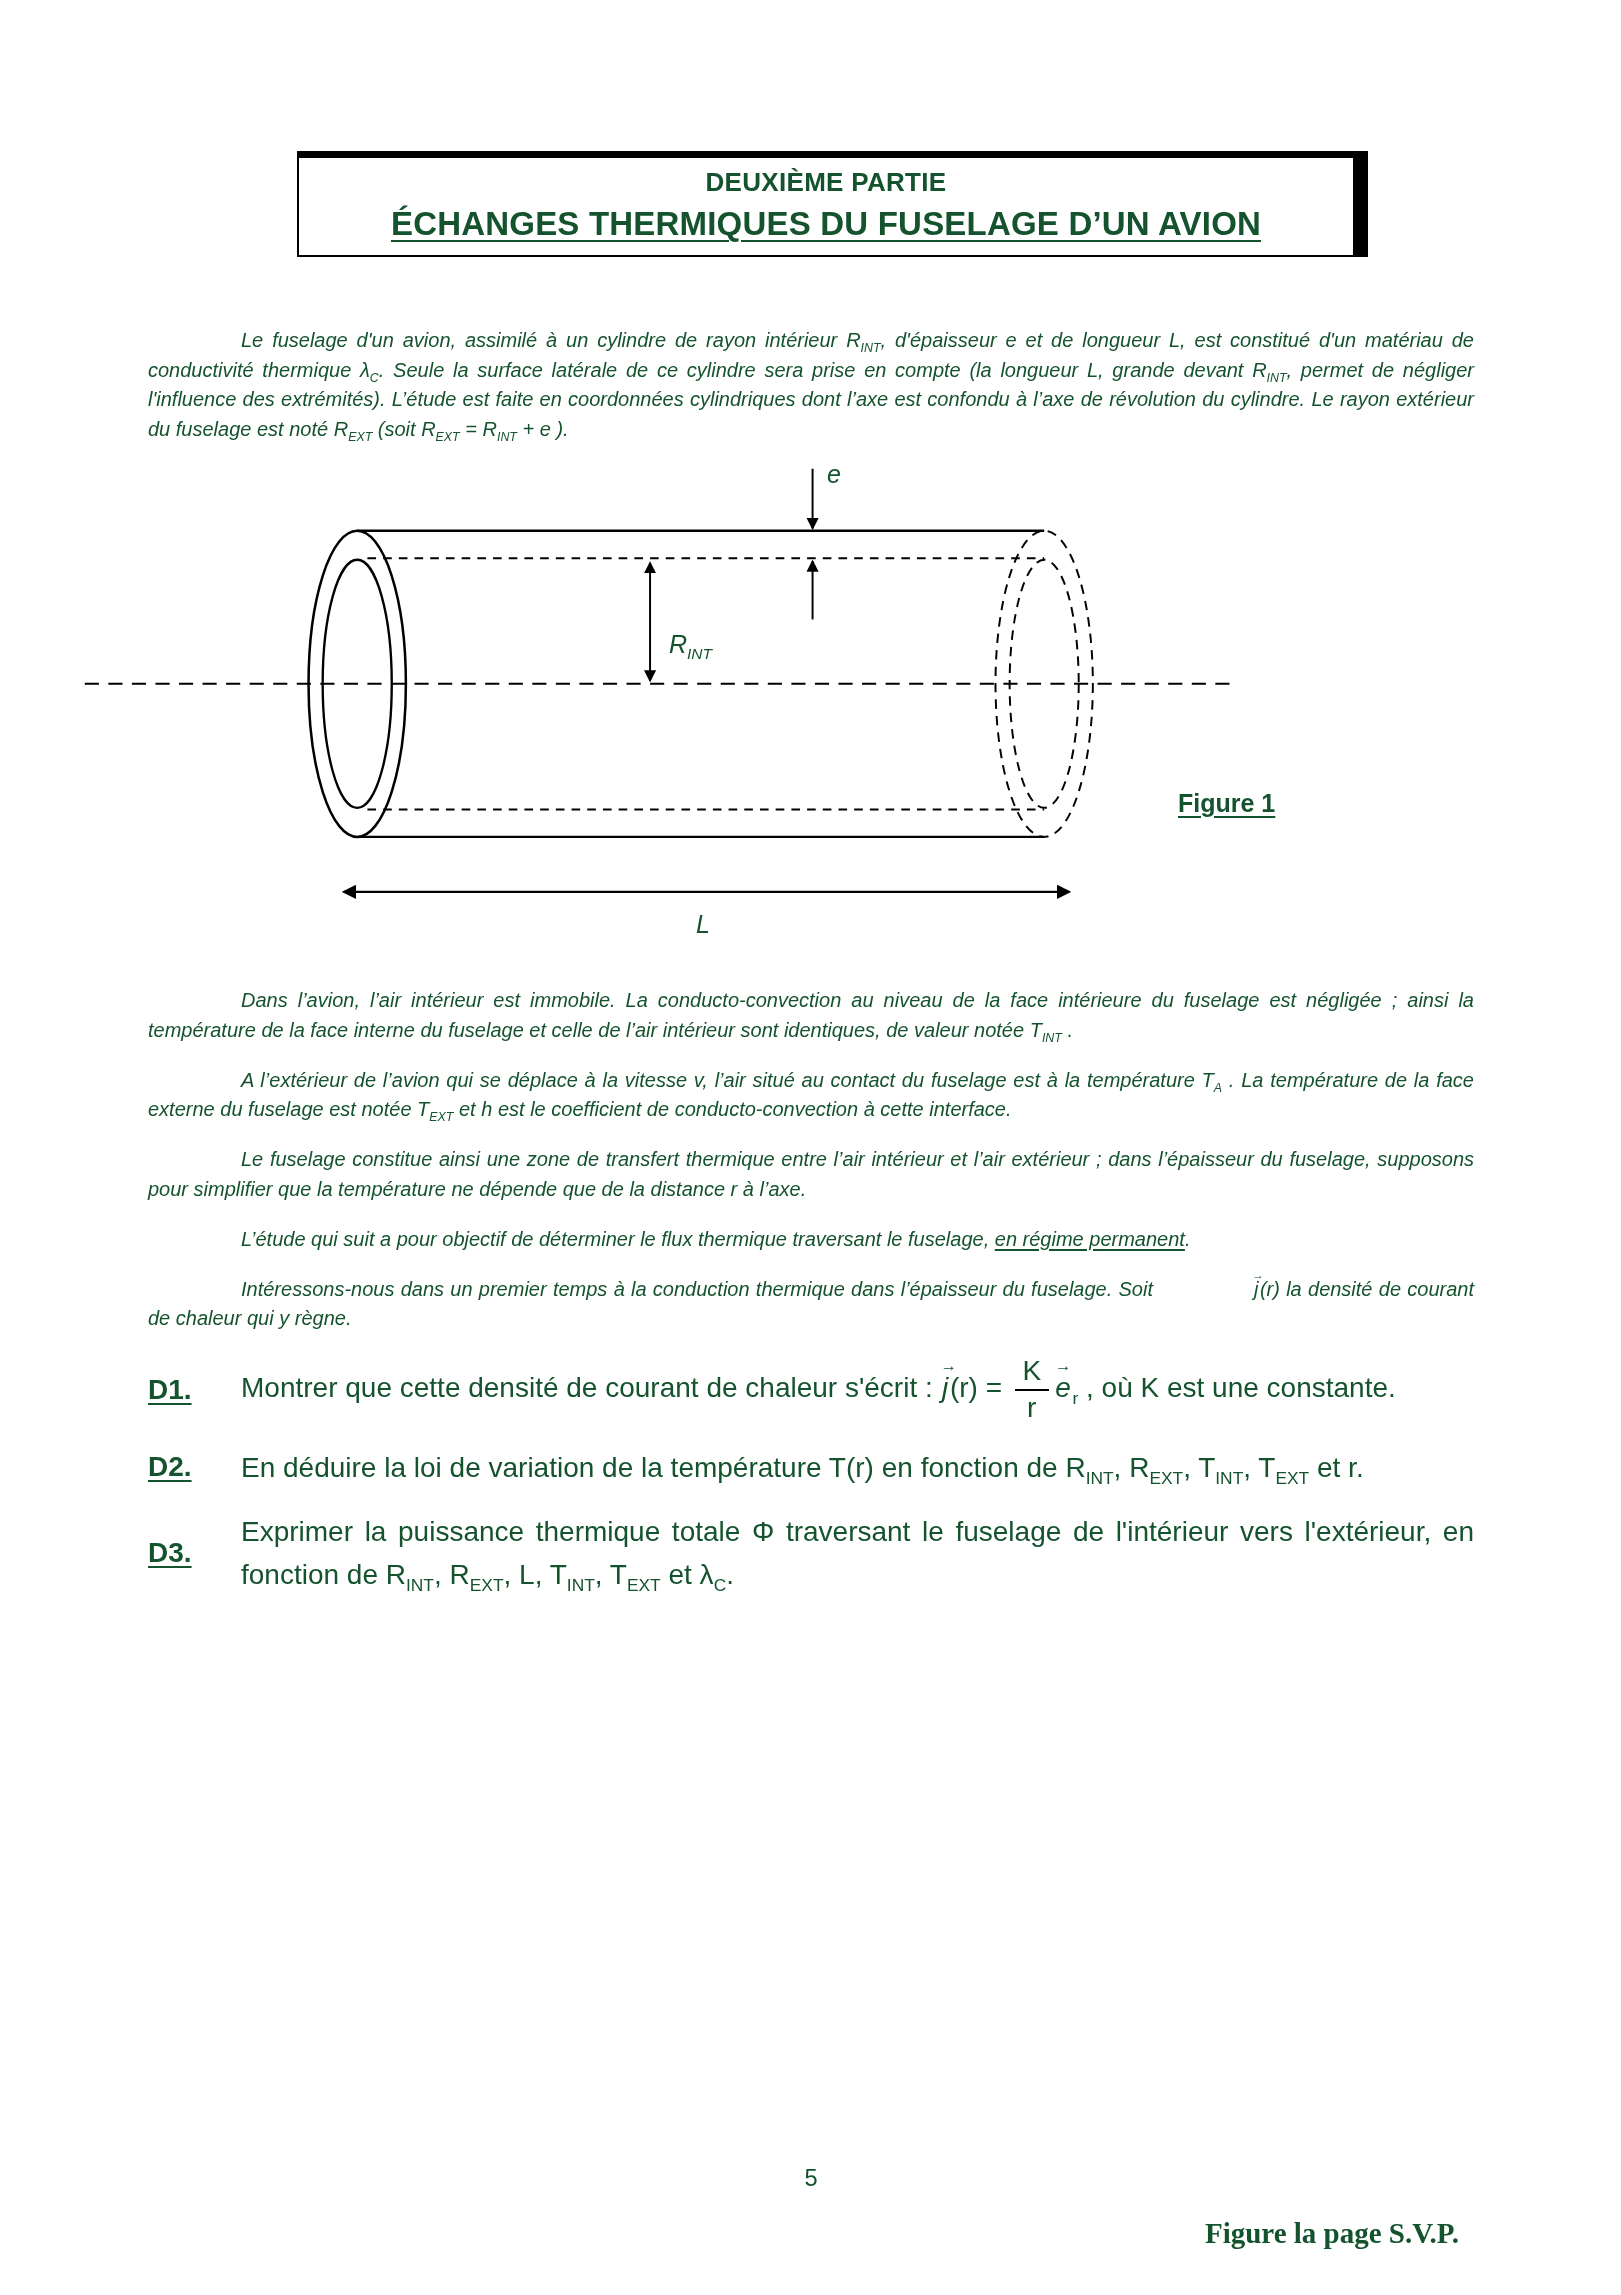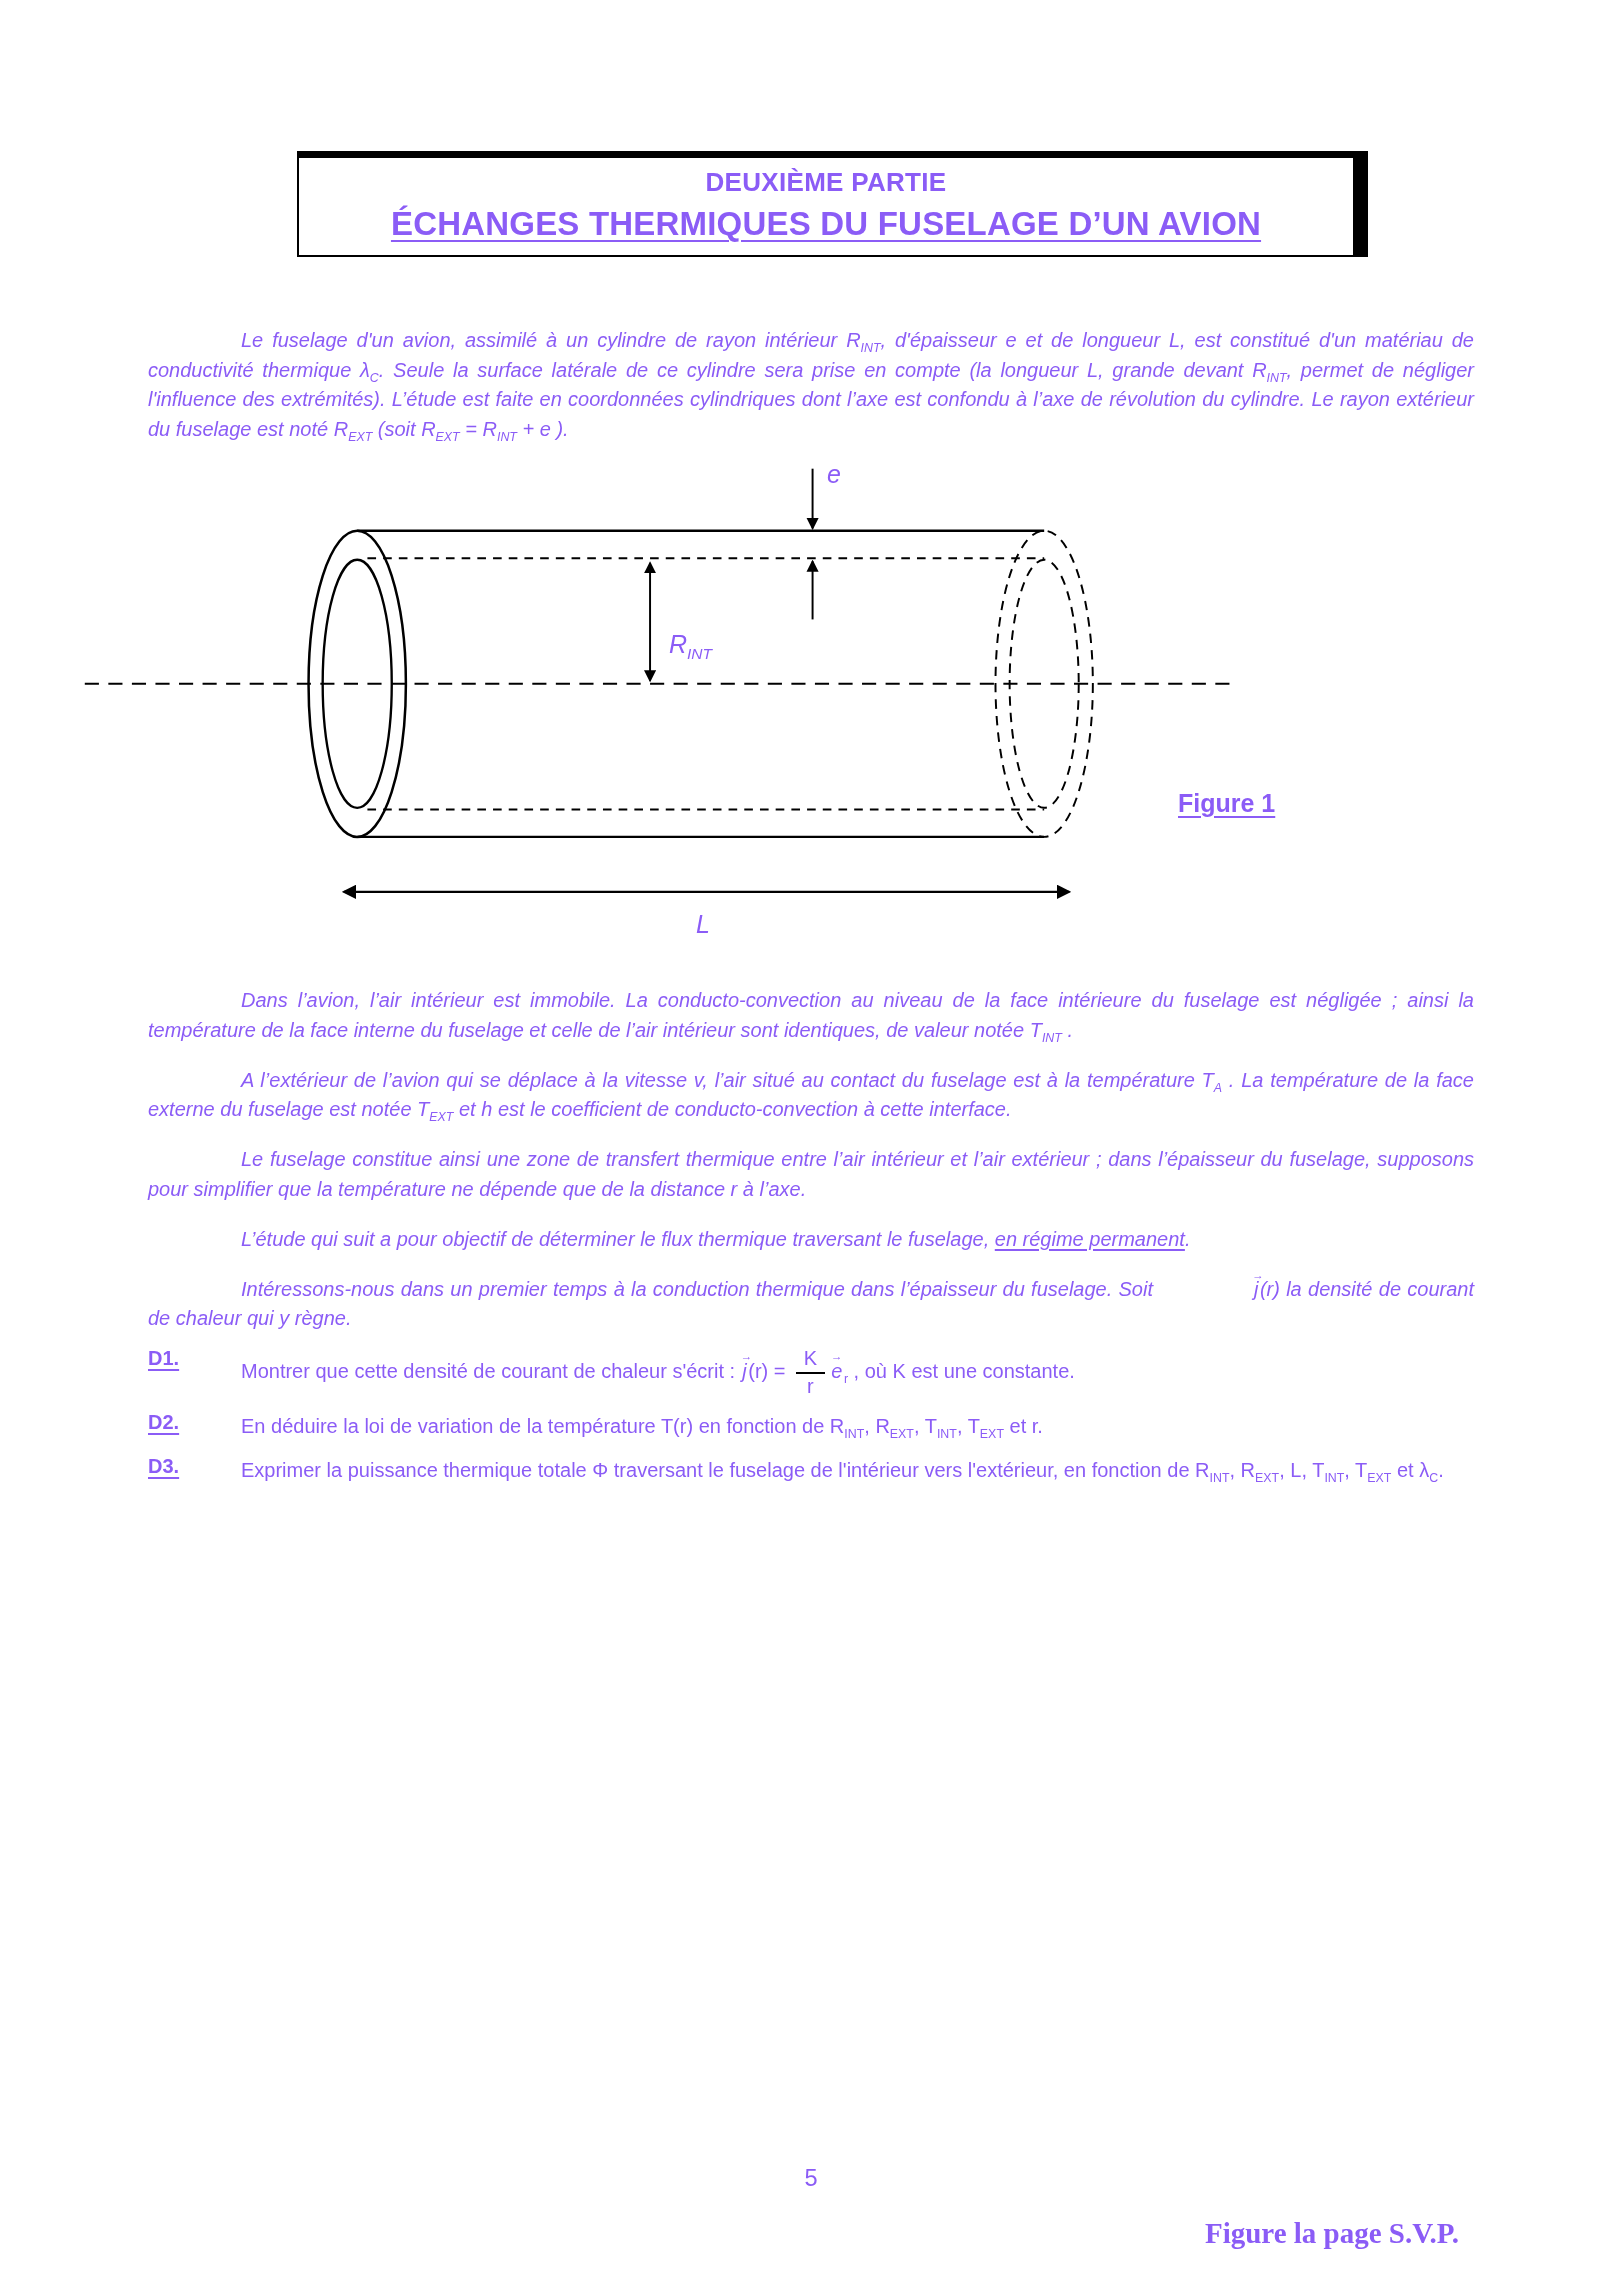--- a/index.html
+++ b/index.html
@@ -3,21 +3,21 @@
 <meta charset="utf-8">
 <style>
   * { margin:0; padding:0; box-sizing:border-box; }
   html, body { background:#ffffff; }
   .page {
     position:relative;
     width:1622px;
     min-height:2295px;
     margin:0 auto;
     background:#ffffff;
-    color:#8b5cf6;
+    color:#14532d;
     font-family:"Liberation Sans", sans-serif;
     padding:0 148px;
     overflow:hidden;
   }
 
   
   .title-box {
     width:1071px;
     margin:151px 0 0 149px;
     border:2.4px solid #000;
@@ -66,21 +66,21 @@
   .lab-e    { left:827px; top:4.7px; }
   .lab-rint { left:669px;  top:174px; }
   .lab-L    { left:696px;  top:454px; }
   .fig-caption {
     position:absolute; left:1178px; top:333px;
     font-weight:bold; font-size:25px;
     text-decoration:underline; text-underline-offset:3.9px; text-decoration-thickness:2.4px;
   }
 
   
-  .question { display:flex; margin-top:13px; font-size:20px; }
+  .question { display:flex; margin-top:21px; font-size:28px;align-items:center; }
   .q-label {
     flex:none; width:93px; font-weight:bold;
     text-decoration:underline; text-underline-offset:3.9px; text-decoration-thickness:2.4px;
   }
   .q-body { flex:1; text-align:justify; line-height:1.55; }
 
   
   .page-number { position:absolute; top:2165px; left:0; width:100%; text-align:center; font-size:23.6px; }
   .turn-note {
     position:absolute; top:2217px; right:163px;

